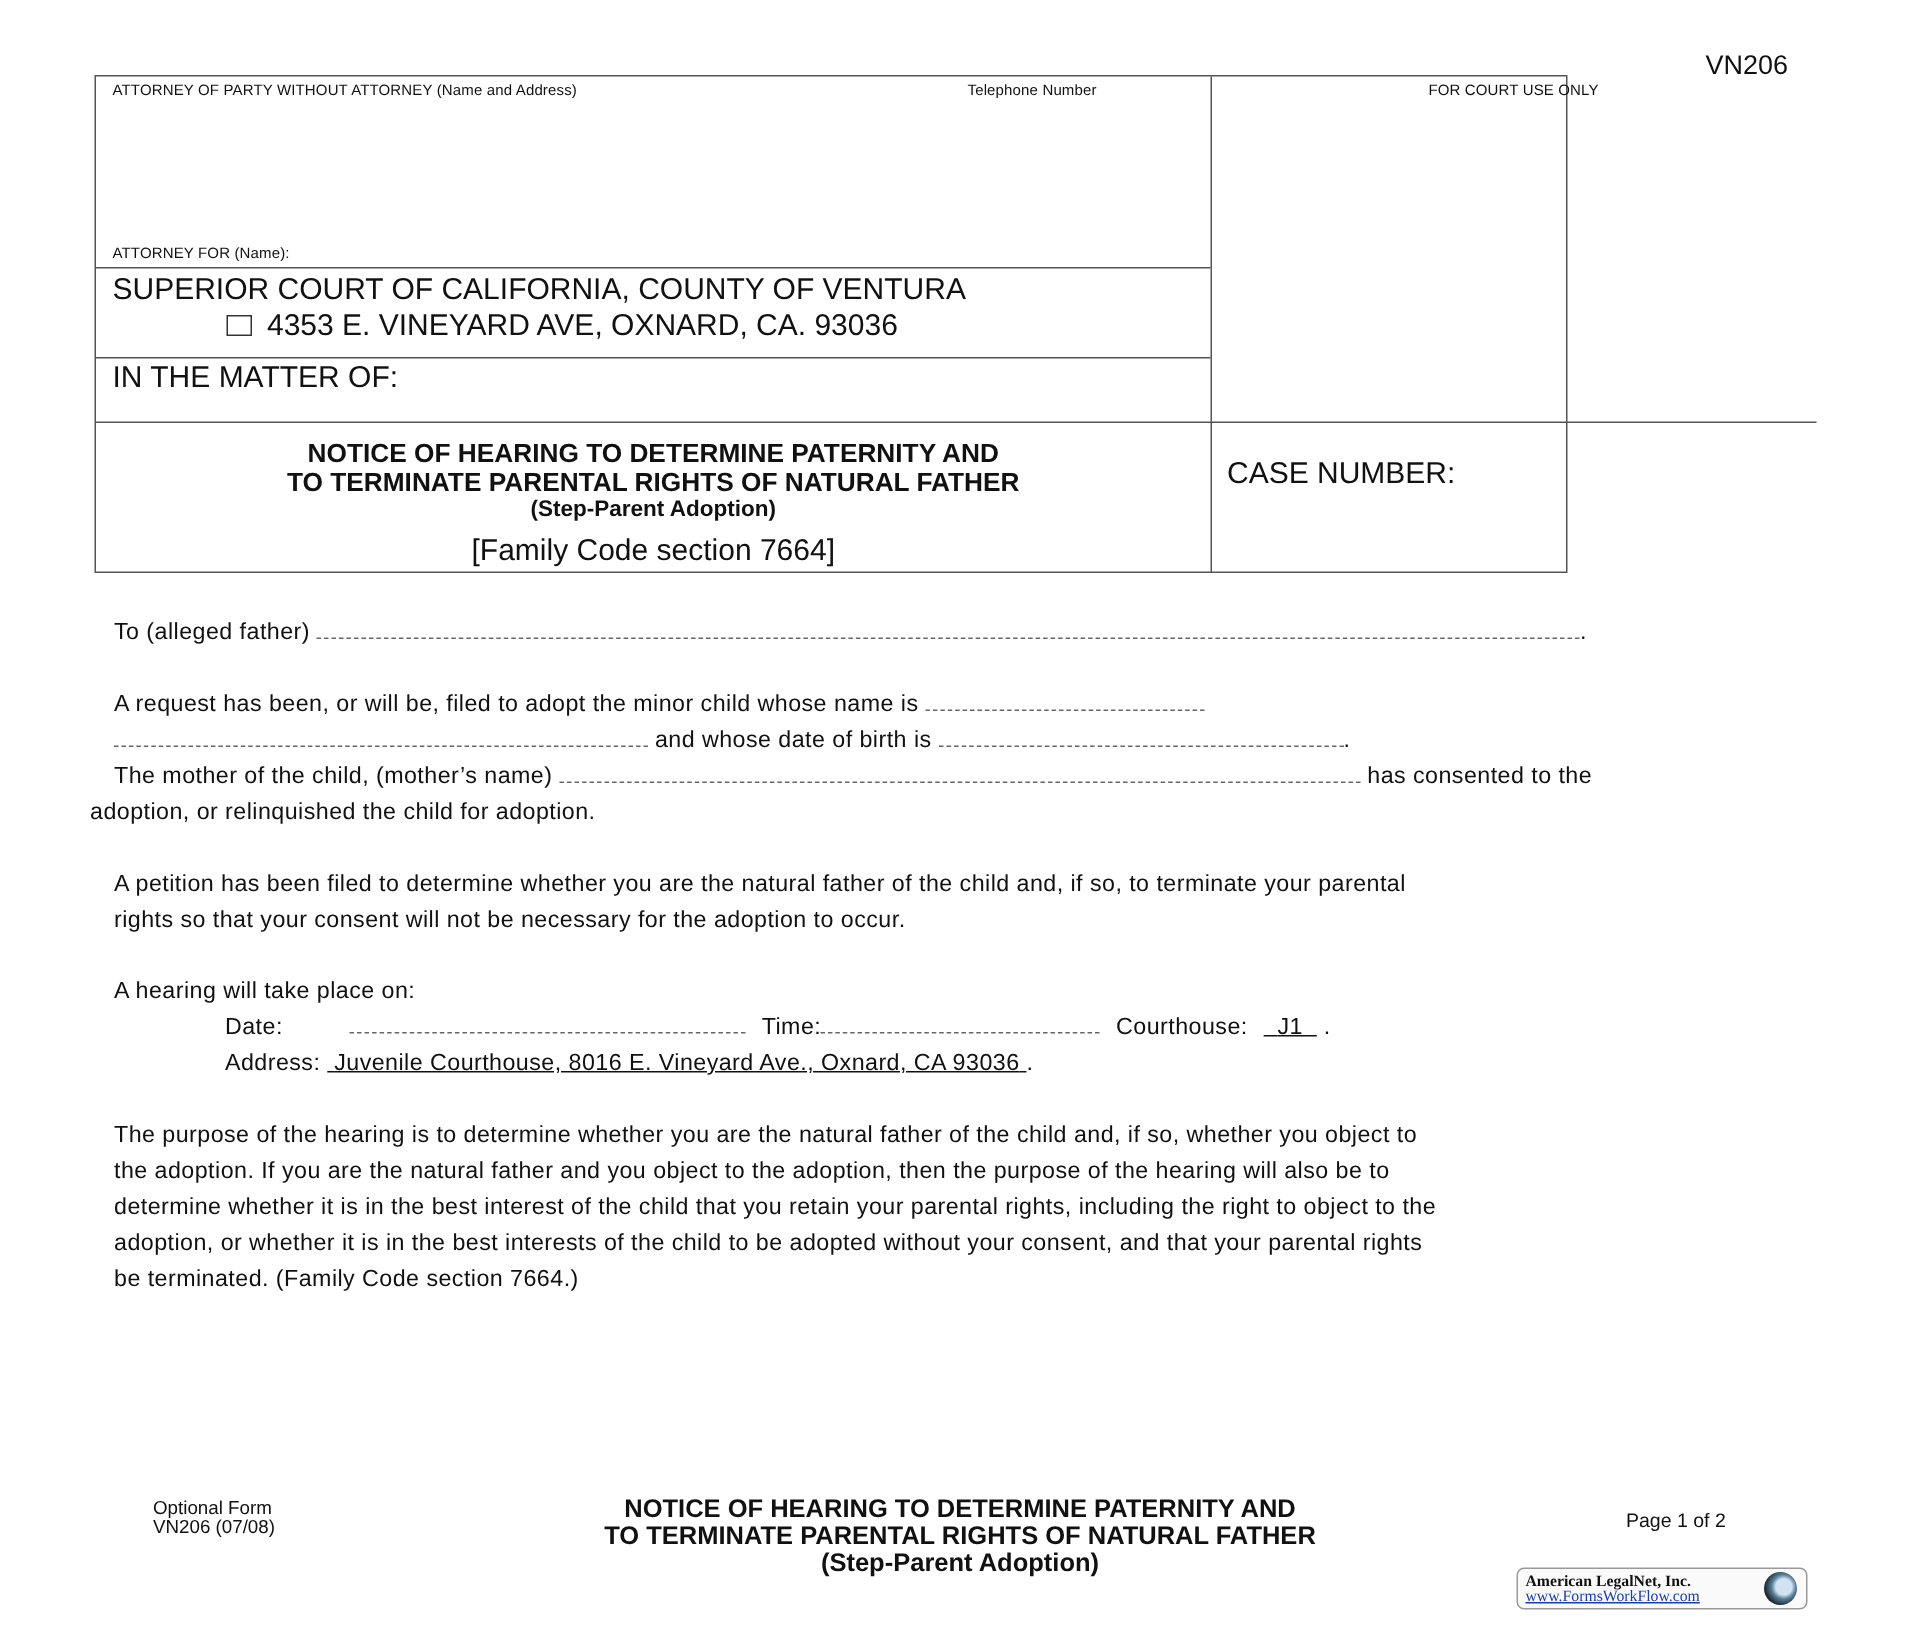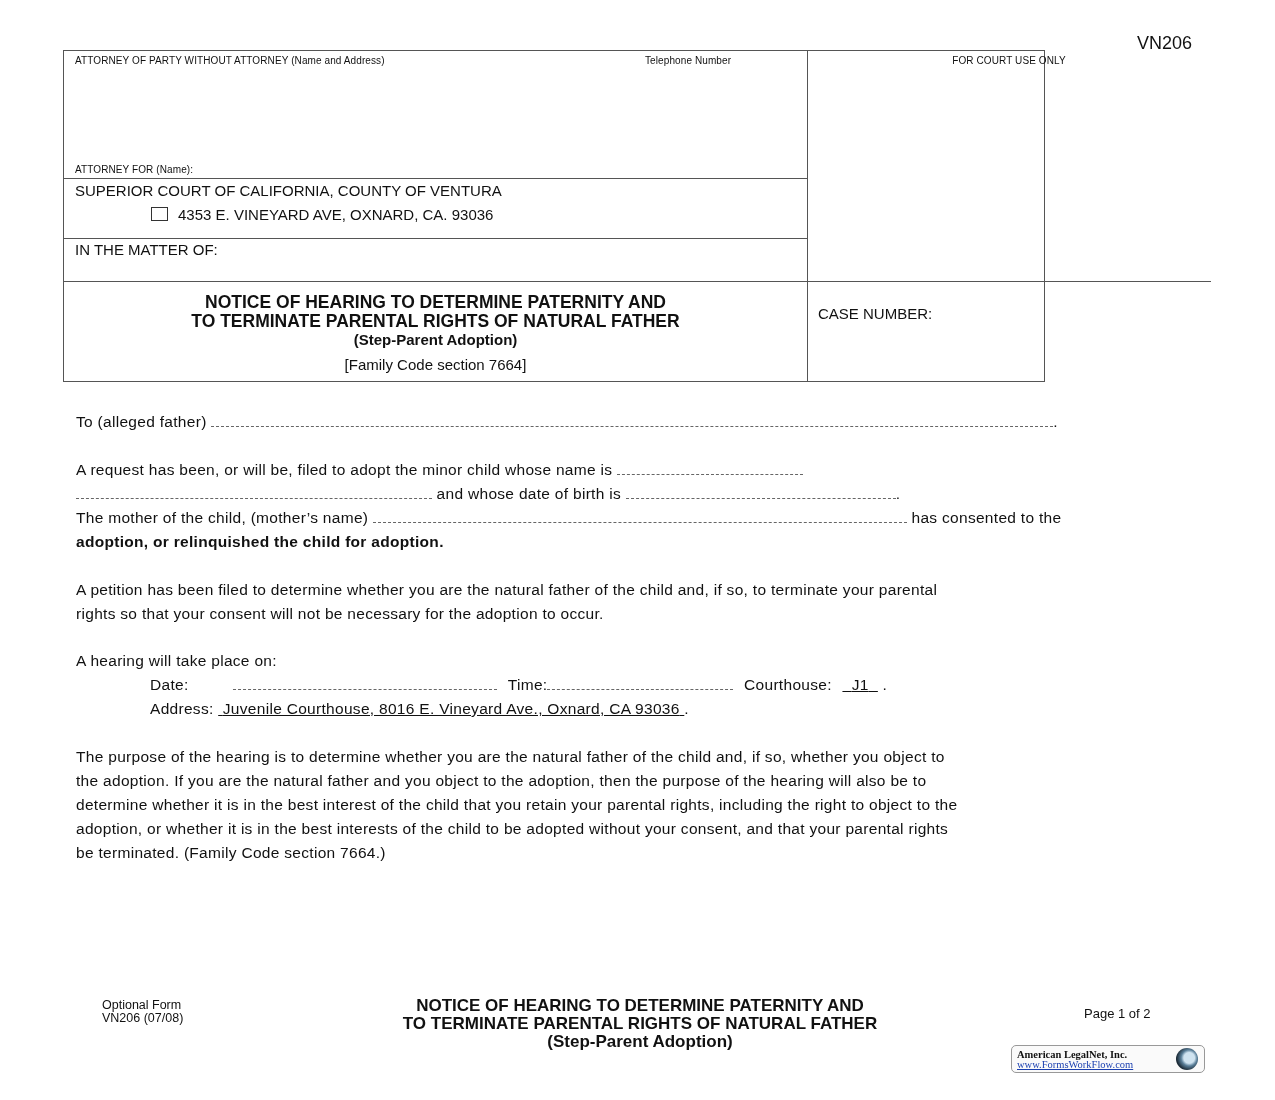--- a/index.html
+++ b/index.html
@@ -8,21 +8,21 @@
       font-family: "Liberation Sans", "DejaVu Sans", sans-serif; color: #111;
     }
     .abs { position: absolute; }
     .form-id { left: 1137px; top: 33px; font-size: 18px; }
 
     
     .hdr { left: 63px; top: 50px; width: 982px; height: 332px; border: 1px solid #555; box-sizing: border-box; }
     .vline { position: absolute; left: 743px; top: 0; width: 1px; height: 331px; background: #555; }
     .hline { position: absolute; height: 1px; background: #555; }
     .small { font-size: 10px; letter-spacing: 0.1px; }
-    .mid { font-size: 15px; }
+    .mid { font-size: 20px; }
     .title-b { font-weight: bold; font-size: 17.5px; text-align: center; line-height: 19px; }
     .sub-b { font-weight: bold; font-size: 15px; text-align: center; }
     .checkbox { display: inline-block; width: 15px; height: 12px; border: 1px solid #333; vertical-align: -1px; margin-right: 10px; }
 
     
     .body-text { font-size: 15.5px; letter-spacing: 0.3px; line-height: 24px; }
     .blank { display: inline-block; border-bottom: 1px dashed #666; height: 14px; vertical-align: baseline; }
     .fill { text-decoration: underline; margin-top: 36px; }
 
     
@@ -84,21 +84,21 @@
 <div class="abs body-text" style="left:76px;top:482px;">
   <span class="blank" style="width:356px;"></span>
   <span>and whose date of birth is</span>
   <span class="blank" style="width:270px;"></span>.
 </div>
 <div class="abs body-text" style="left:76px;top:506px;">
   <span>The mother of the child, (mother’s name)</span>
   <span class="blank" style="width:534px;"></span>
   <span>has consented to the</span>
 </div>
-<div class="abs body-text" style="left:76px;top:530px;font-weight:bold;">adoption, or relinquished the child for adoption.</div>
+<div class="abs body-text" style="left:60px;top:530px;">adoption, or relinquished the child for adoption.</div>
 
 <div class="abs body-text" style="left:76px;top:578px;">A petition has been filed to determine whether you are the natural father of the child and, if so, to terminate your parental</div>
 <div class="abs body-text" style="left:76px;top:602px;">rights so that your consent will not be necessary for the adoption to occur.</div>
 
 <div class="abs body-text" style="left:76px;top:649px;">A hearing will take place on:</div>
 <div class="abs body-text" style="left:150px;top:673px;">
   <span>Date:</span>
   <span class="blank" style="width:264px;margin-left:40px;"></span>
   <span style="margin-left:6px;">Time:</span><span class="blank" style="width:186px;"></span>
   <span style="margin-left:6px;">Courthouse:</span>

